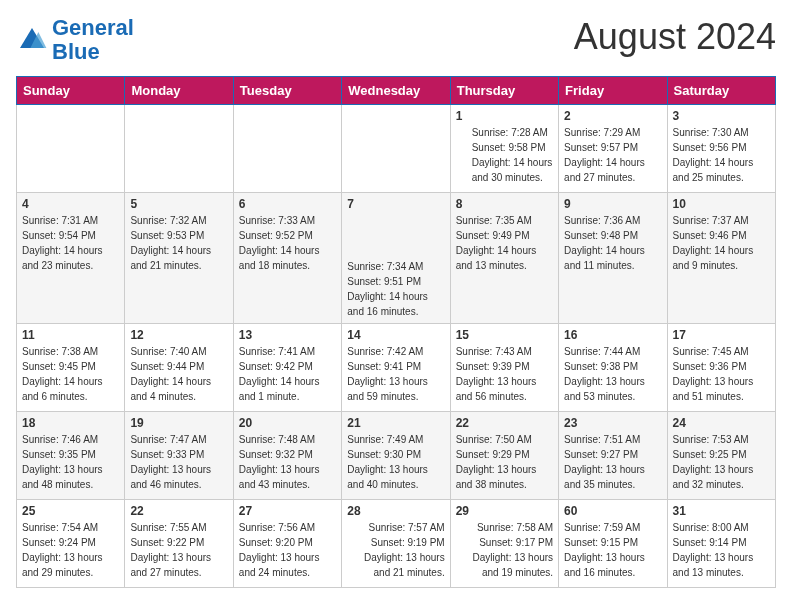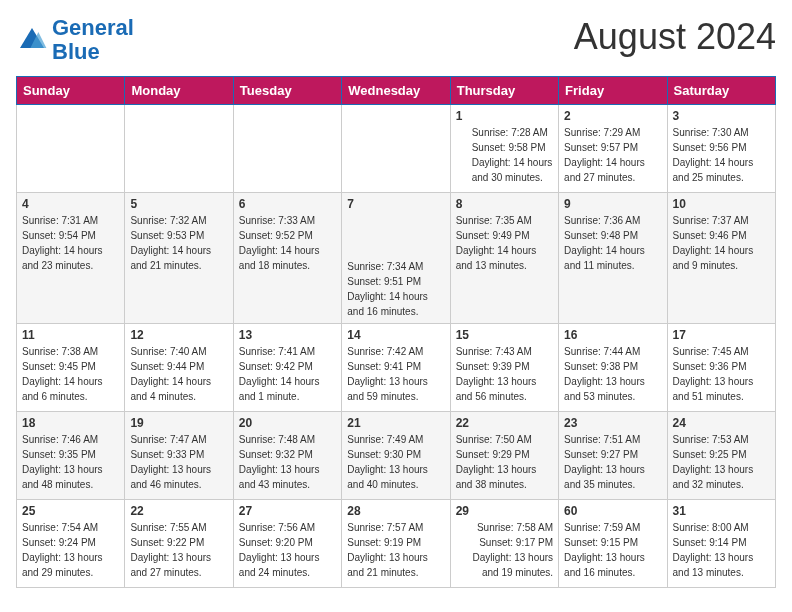--- a/index.html
+++ b/index.html
@@ -316,21 +316,21 @@
         </td>
         <td>
           <span class="day-num">27</span>
           <div class="cell-content" style="white-space: pre-line;">Sunrise: 7:56 AM
 Sunset: 9:20 PM
 Daylight: 13 hours
 and 24 minutes.</div>
         </td>
         <td>
           <span class="day-num">28</span>
-          <div class="cell-content" style="white-space: pre-line;">Sunrise: 7:57 AM
+          <div class="cell-content" style="white-space: pre-line; text-align: right;">Sunrise: 7:57 AM
 Sunset: 9:19 PM
 Daylight: 13 hours
 and 21 minutes.</div>
         </td>
         <td>
           <span class="day-num">29</span>
           <div class="cell-content" style="white-space: pre-line; text-align: right;">Sunrise: 7:58 AM
 Sunset: 9:17 PM
 Daylight: 13 hours
 and 19 minutes.</div>

